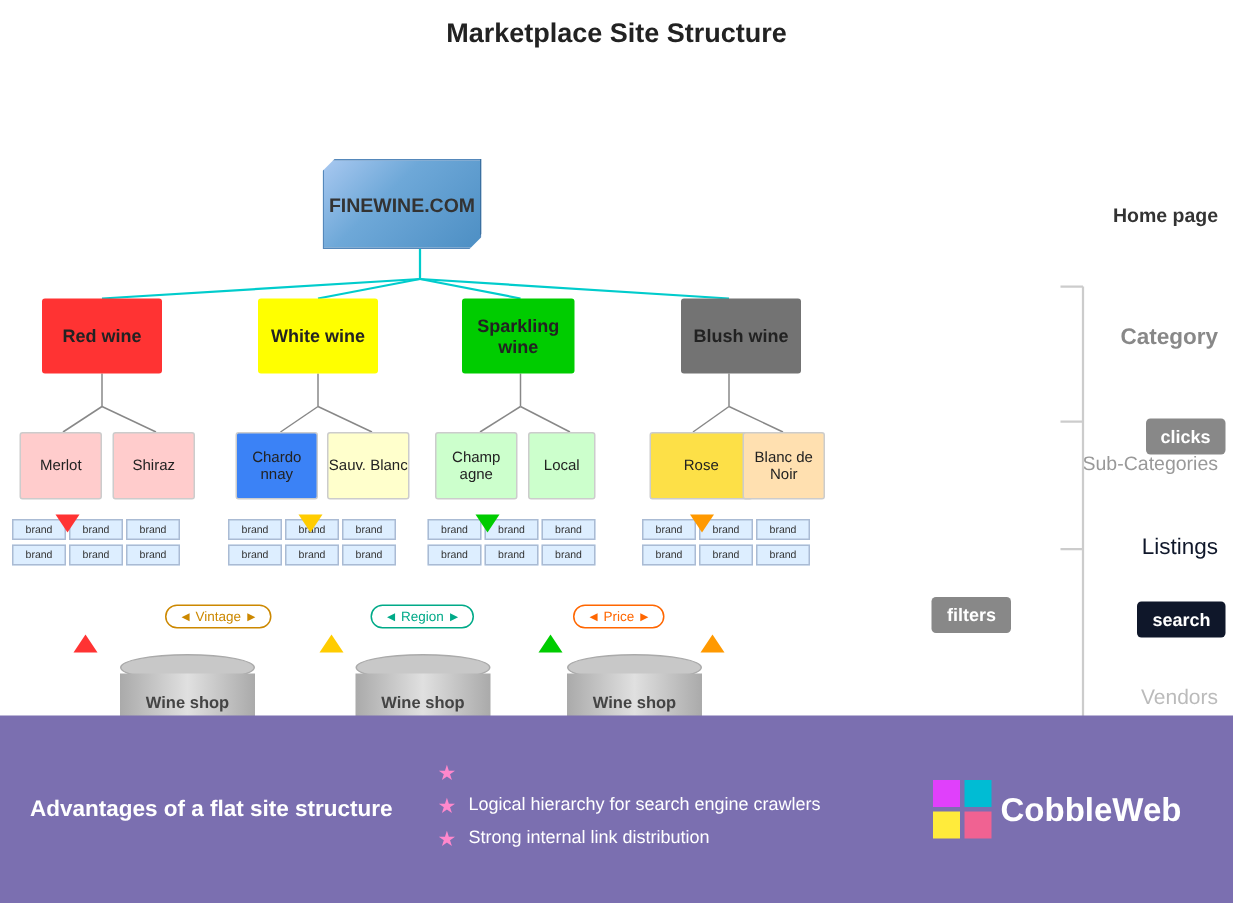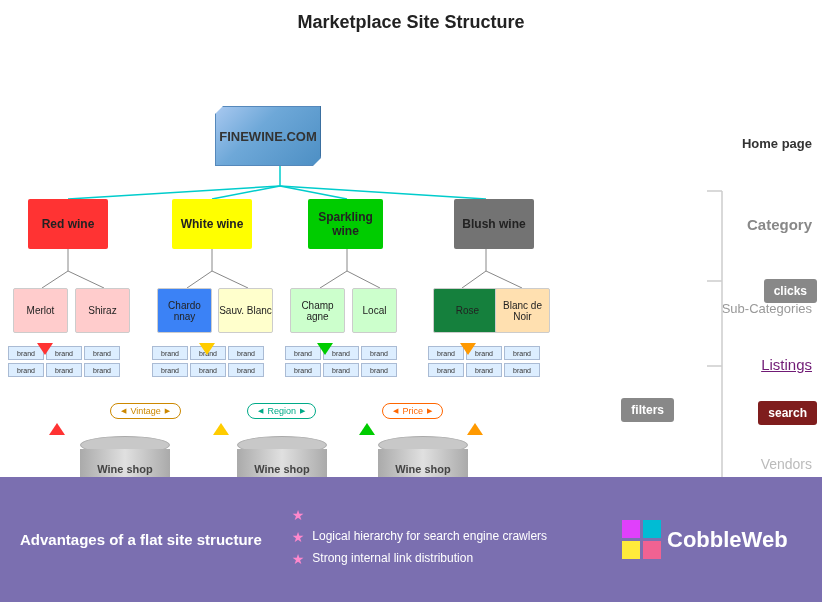--- a/index.html
+++ b/index.html
@@ -59,21 +59,21 @@
       border-radius: 2px;
       border: 1px solid #ccc;
       background: #fff3d0;
     }
     .sub-merlot { background: #ffcccc; top: 247px; left: 13px; width: 55px; }
     .sub-shiraz { background: #ffcccc; top: 247px; left: 75px; width: 55px; }
     .sub-chardonnay { background: #3b82f6; top: 247px; left: 157px; width: 55px; }
     .sub-sauv { background: #ffffcc; top: 247px; left: 218px; width: 55px; }
     .sub-champagne { background: #ccffcc; top: 247px; left: 290px; width: 55px; }
     .sub-local { background: #ccffcc; top: 247px; left: 352px; width: 45px; }
-    .sub-rose { background: #15803d; top: 247px; left: 433px; width: 69px; }
+    .sub-rose { background: #fde047; top: 247px; left: 433px; width: 69px; }
     .sub-blanc { background: #ffe0b0; top: 247px; left: 495px; width: 55px; }
     .brand-item {
       width: 36px; height: 14px;
       background: #ddeeff;
       border: 1px solid #aabbd4;
       font-size: 7px;
       display: flex; align-items: center; justify-content: center;
       color: #333;
     }
 
@@ -177,21 +177,21 @@
       font-size: 12px;
       font-weight: bold;
       padding: 5px 10px;
       border-radius: 3px;
       cursor: pointer;
     }
     
     .btn-search {
       position: absolute;
       right: 5px; top: 360px;
-      background: #7f1d1d;
+      background: #0f172a;
       color: white;
       font-size: 12px;
       font-weight: bold;
       padding: 5px 10px;
       border-radius: 3px;
       cursor: pointer;
     }
 
     
     svg.connectors {
@@ -406,21 +406,21 @@
       <div class="cyl-top"></div>
       <div class="cyl-body">
         <span>Wine shop</span>
       </div>
       <div class="cyl-bottom"></div>
     </div>
 
     <div style="position:absolute; right:10px; top:95px; font-size:13px; font-weight:bold; color:#333;">Home page</div>
     <div style="position:absolute; right:10px; top:175px; font-size:15px; font-weight:bold; color:#888;">Category</div>
     <div style="position:absolute; right:10px; top:260px; font-size:13px; color:#999;">Sub-Categories</div>
-    <div style="position:absolute; right:10px; top:315px; font-size:15px; color:#701a75;text-decoration:underline;">Listings</div>
+    <div style="position:absolute; right:10px; top:315px; font-size:15px; color:#0f172a;">Listings</div>
     <div style="position:absolute; right:10px; top:415px; font-size:14px; color:#bbb;">Vendors</div>
 
     <svg style="position:absolute; right:95px; top:140px; width:30px; height:310px; pointer-events:none;">
       <line x1="25" y1="10" x2="25" y2="300" stroke="#ccc" stroke-width="1.5"></line>
       <line x1="10" y1="10" x2="25" y2="10" stroke="#ccc" stroke-width="1.5"></line>
       <line x1="10" y1="100" x2="25" y2="100" stroke="#ccc" stroke-width="1.5"></line>
       <line x1="10" y1="185" x2="25" y2="185" stroke="#ccc" stroke-width="1.5"></line>
       <line x1="10" y1="300" x2="25" y2="300" stroke="#ccc" stroke-width="1.5"></line>
     </svg>
 

